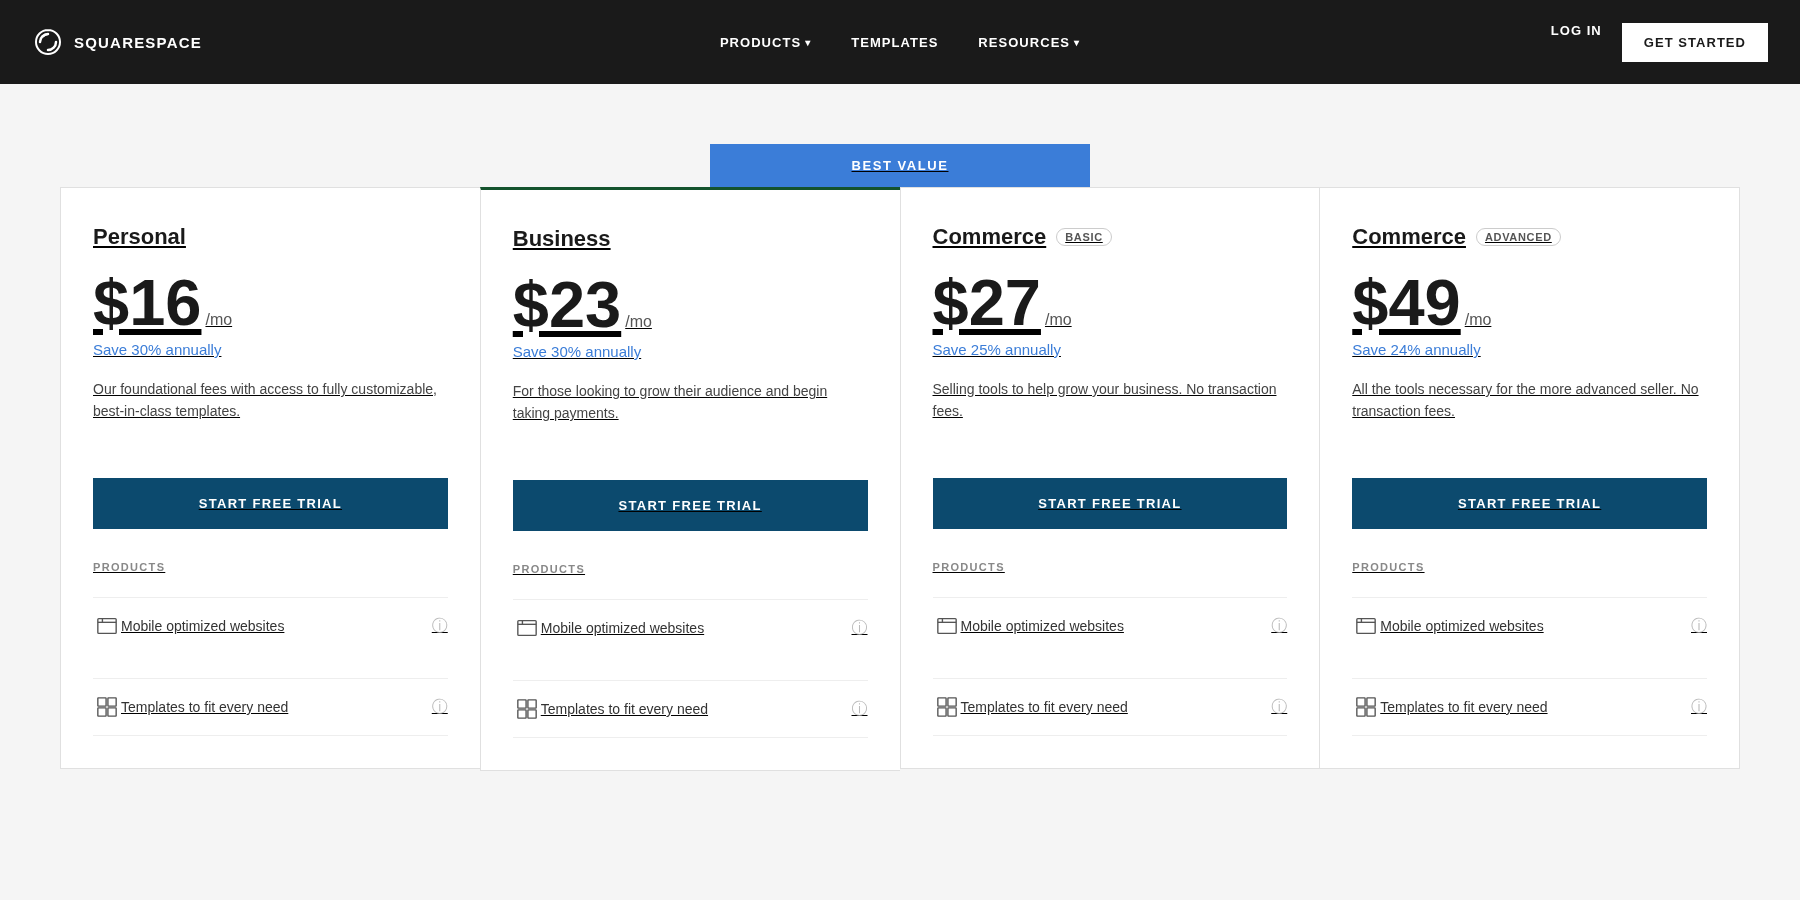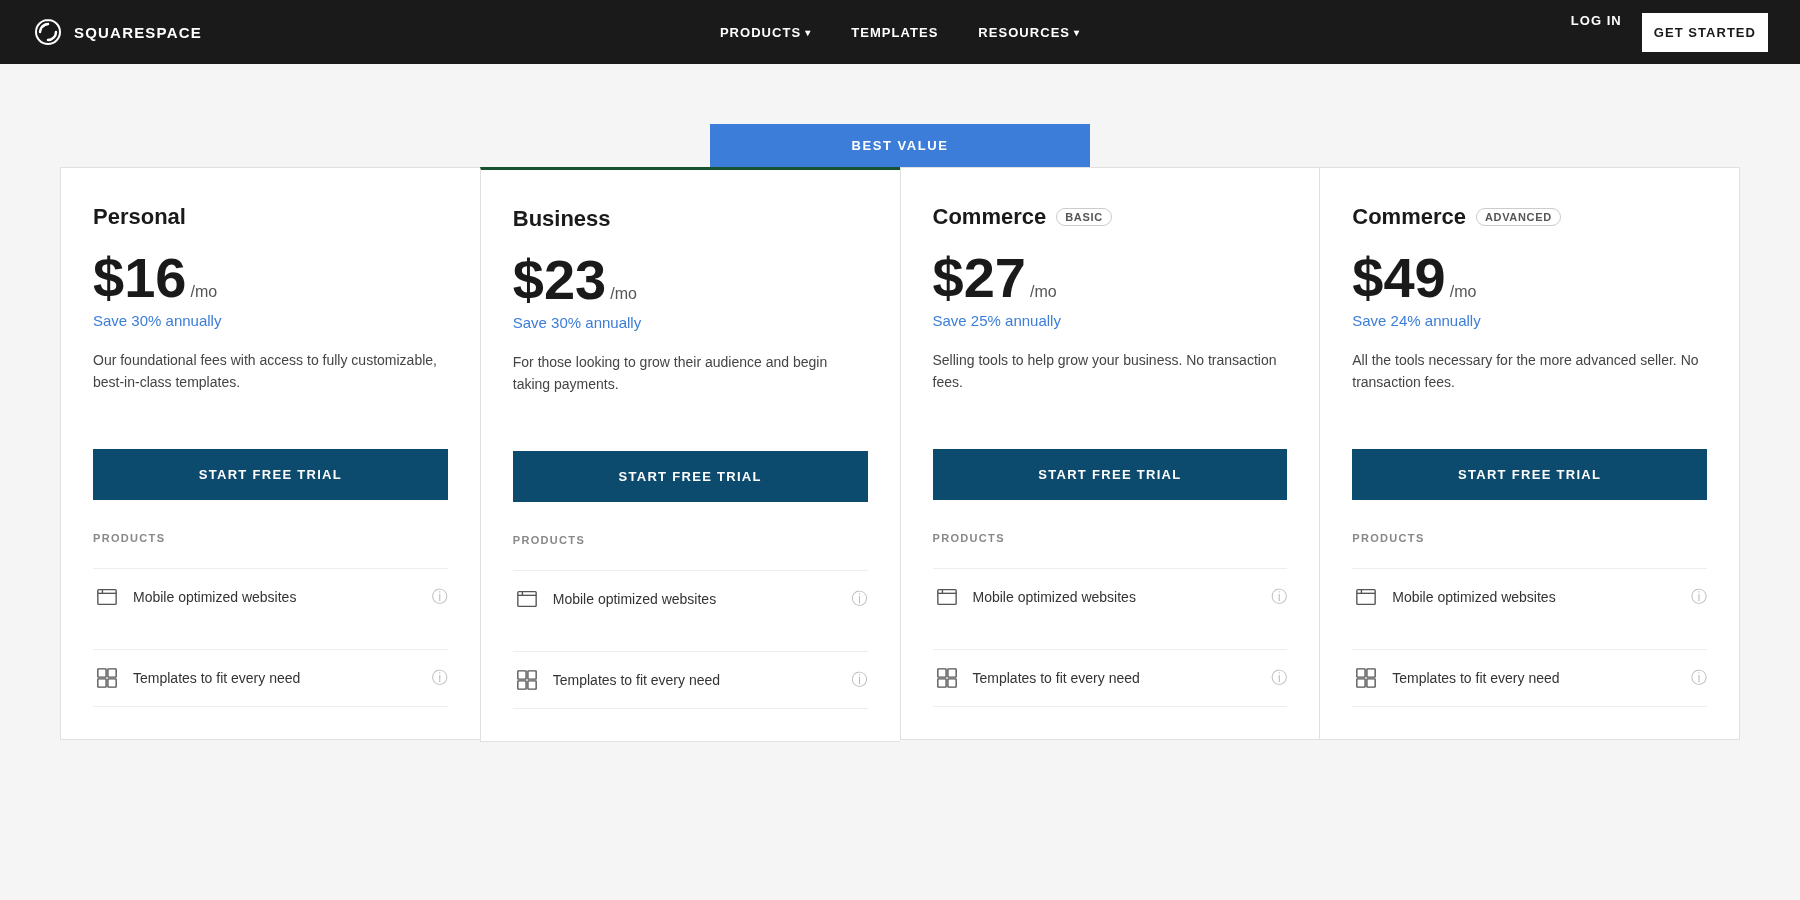--- a/index.html
+++ b/index.html
@@ -4,21 +4,21 @@
   <style>
     * { box-sizing: border-box; margin: 0; padding: 0; }
     body { font-family: -apple-system, BlinkMacSystemFont, 'Helvetica Neue', Arial, sans-serif; background: #f5f5f5; }
 
     
     nav {
       background: #1a1a1a;
       display: flex;
       align-items: center;
       padding: 0 32px;
-      height: 64px;
+      height: 84px;
       position: relative;
       z-index: 10;
     }
     .nav-logo {
       display: flex;
       align-items: center;
       gap: 10px;
       color: #fff;
       font-size: 15px;
       font-weight: 700;
@@ -67,28 +67,29 @@
       cursor: pointer;
     }
     .nav-get-started {
       color: #1a1a1a;
       background: #fff;
       border: 2px solid #fff;
       font-size: 13px;
       font-weight: 700;
       letter-spacing: 0.08em;
       text-transform: uppercase;
-      padding: 10px 10px;
+      padding: 10px 20px;
       cursor: pointer;
     }
 
     
     .main-content {
       padding: 60px 60px 40px;
       background: #f5f5f5;
+      text-decoration: underline;
     }
 
     
     .best-value-wrapper {
       display: flex;
       justify-content: center;
       margin-bottom: 0;
       position: relative;
       z-index: 2;
     }
@@ -147,21 +148,21 @@
       border-radius: 9px;
       text-transform: uppercase;
     }
     .price-row {
       display: flex;
       align-items: baseline;
       gap: 0;
       margin-bottom: 6px;
     }
     .price-amount {
-      font-size: 56px;
+      font-size: 65px;
       font-weight: 700;
       color: #1a1a1a;
       line-height: 1;
       text-align: right;
     }
     .price-period {
       font-size: 16px;
       color: #555;
       font-weight: 400;
       margin-left: 4px;
@@ -199,21 +200,21 @@
       font-size: 11px;
       font-weight: 700;
       letter-spacing: 0.12em;
       color: #888;
       text-transform: uppercase;
       margin-bottom: 18px;
     }
     .feature-item {
       display: flex;
       align-items: center;
-      gap: 12px;
+      gap: 0;
       padding: 14px 0;
       border-top: 1px solid #eee;
       margin-top: 24px;
     }
     .feature-item:last-child {
       border-bottom: 1px solid #eee;
     }
     .feature-icon {
       width: 28px;
       height: 28px;

